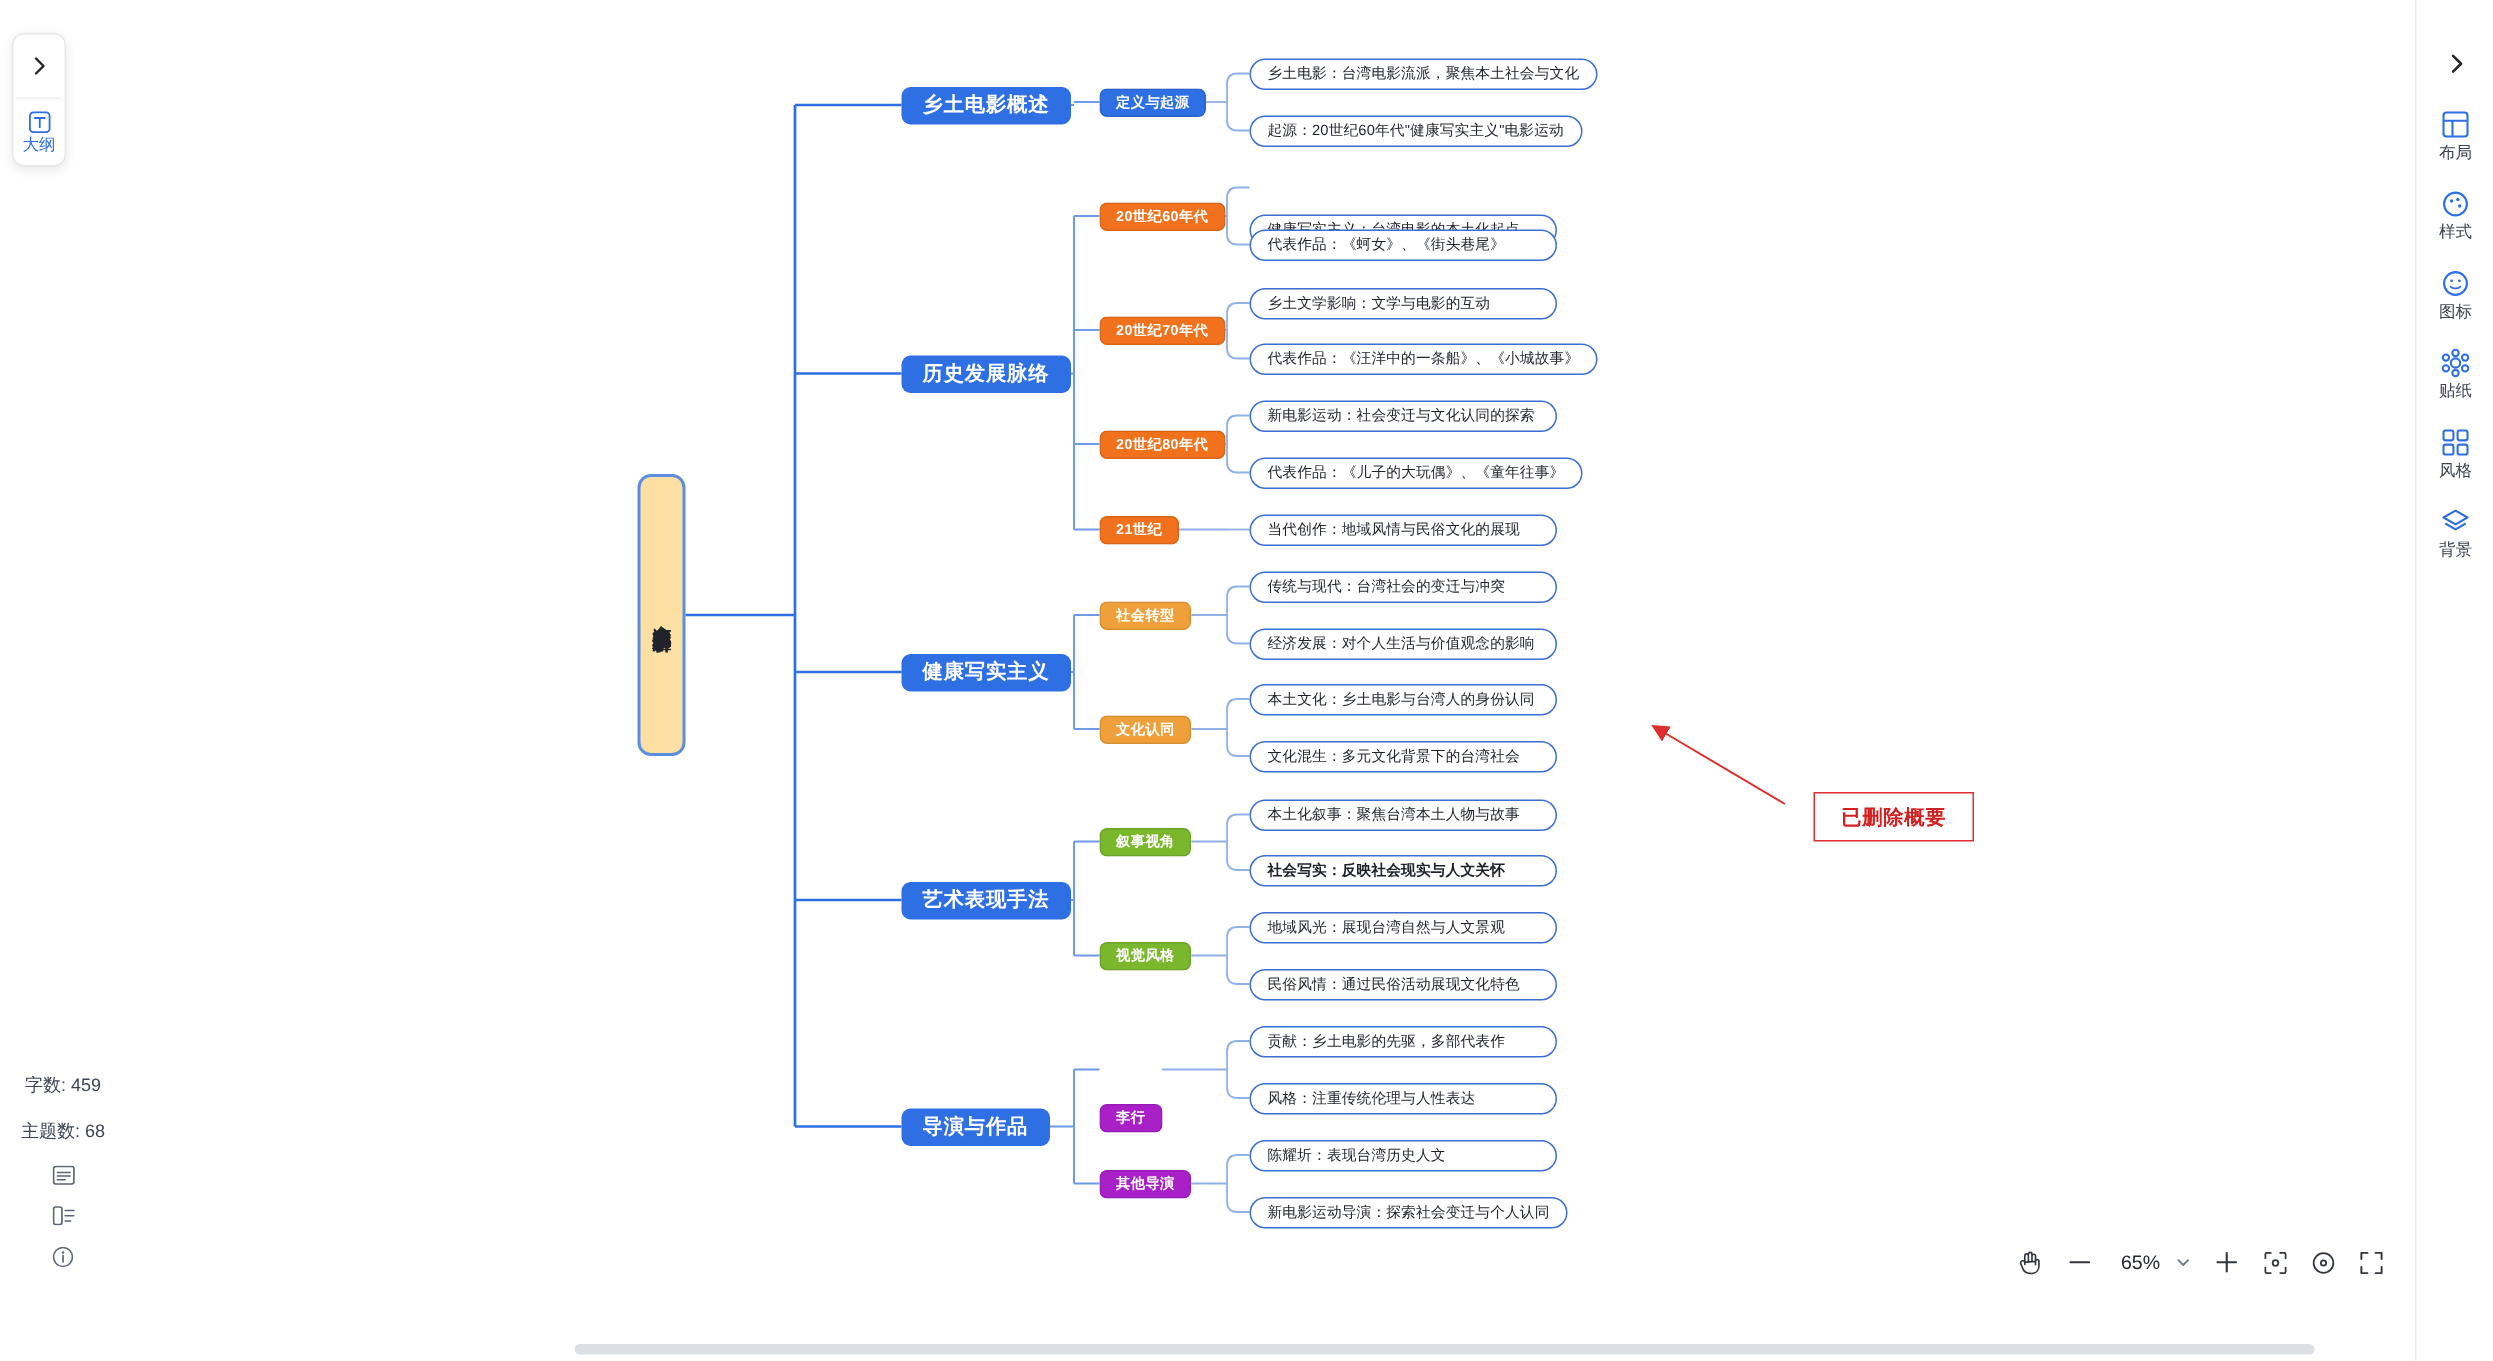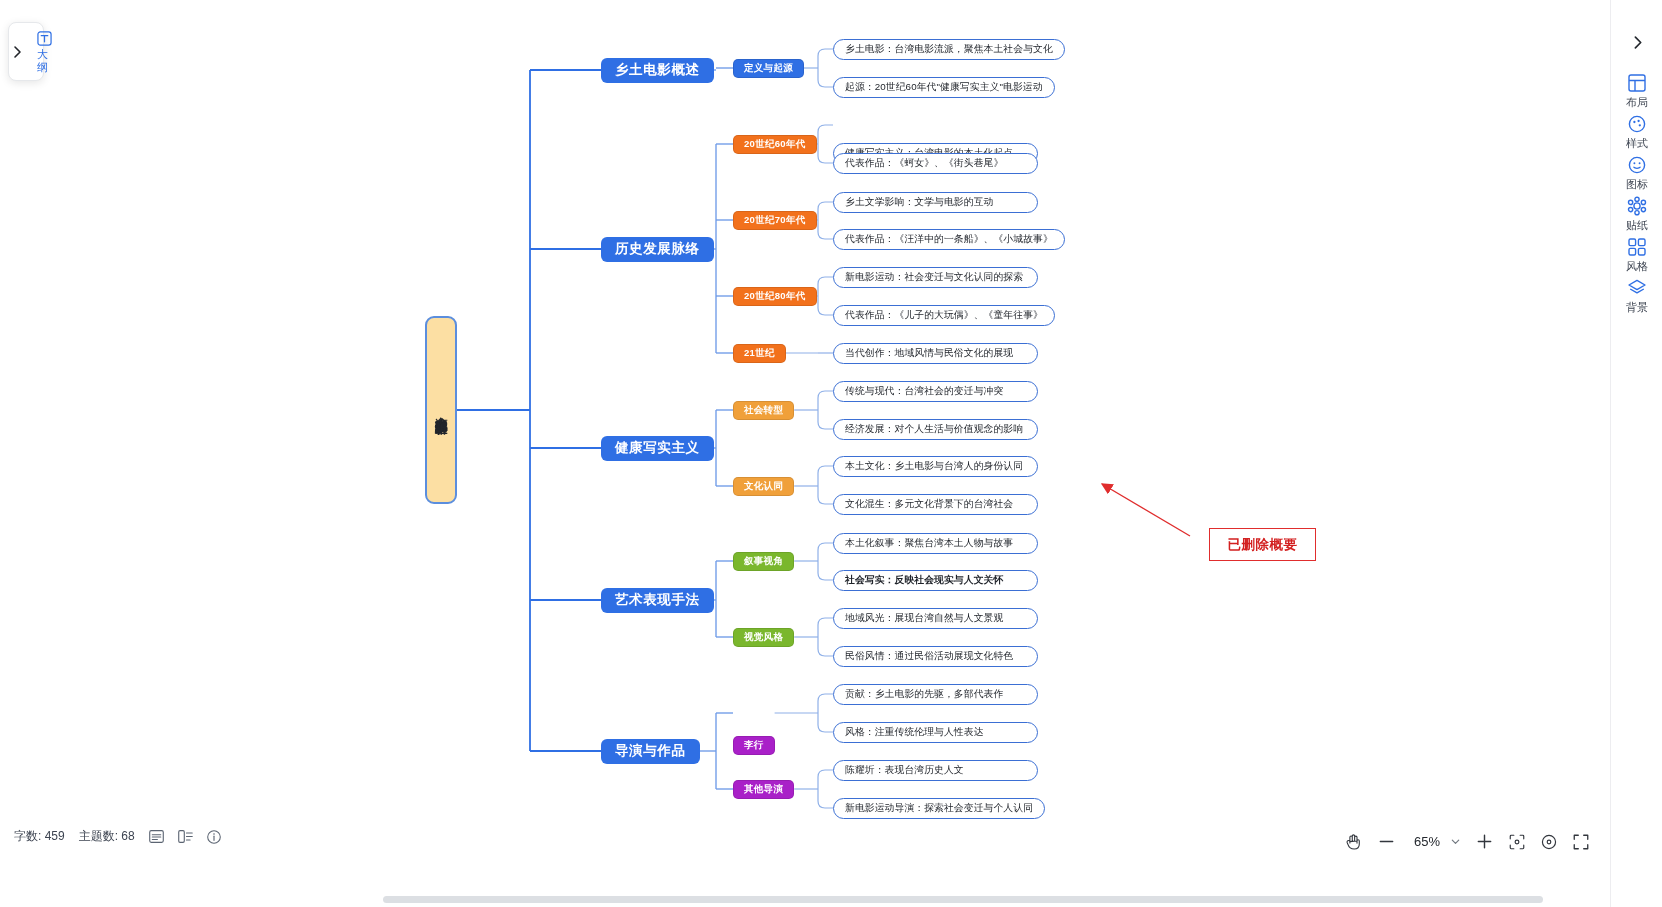--- a/index.html
+++ b/index.html
@@ -10,51 +10,51 @@
   }
   #app { position: relative; width: 1662px; height: 907px; background:#fff; }
 
   
   .left-panel {
     position: absolute; left: 8px; top: 22px;
     width: 36px; background: #ffffff;
     border: 1px solid #e6e8eb; border-radius: 8px;
     box-shadow: 0 2px 8px rgba(0,0,0,.10);
     padding: 6px 0 6px 0;
-    display: flex; flex-direction: row; align-items: center; gap: 6px;
+    display: flex; flex-direction: column; align-items: center; gap: 6px;
   }
   .lp-arrow {
     width: 26px; height: 30px; display:flex; align-items:center; justify-content:center;
     color:#22252a; cursor:pointer;
   }
   .lp-sep { width: 30px; height: 1px; background:#eceef0; }
   .lp-tool { display:flex; flex-direction:column; align-items:center; gap:1px; cursor:pointer; }
   .lp-tool .ic { color:#2f6fe4; display:flex; align-items:center; justify-content:center; height:18px;}
   .lp-tool .lbl { font-size:11px; color:#2f6fe4; line-height:13px; }
 
   
   .right-rail {
     position: absolute; right: 0; top: 0; width: 52px; height: 907px;
     background: #ffffff; border-left: 1px solid #ededf0;
   }
   .rr-top {
     position:absolute; top: 34px; left: 0; width: 52px;
     display:flex; align-items:center; justify-content:center;
     color:#24282e; cursor:pointer;
   }
-  .rr-items { position:absolute; top: 72px; left:0; width:52px; display:flex; flex-direction:column; gap:4px; }
+  .rr-items { position:absolute; top: 72px; left:0; width:52px; display:flex; flex-direction:column; gap:16px; }
   .rr-item { display:flex; flex-direction:column; align-items:center; gap:2px; cursor:pointer; }
   .rr-item .ic { color:#2f6fe4; height:22px; display:flex; align-items:center; }
   .rr-item .lbl { font-size:11px; color:#3d4451; line-height:13px; }
 
   
   .status-bar {
     position:absolute; left: 14px; bottom: 62px;
     display:flex; align-items:center; gap:14px;
-    font-size:12px; color:#3d4451;
+    font-size:12px; color:#3d4451;flex-direction:column;
   }
   .status-bar .stat { white-space:nowrap; }
   .status-bar .sicon { color:#5b6472; display:flex; align-items:center; cursor:pointer; }
 
   
   .zoom-bar {
     position:absolute; right: 72px; bottom: 56px;
     display:flex; align-items:center; gap:14px;
     font-size:13px; color:#32363d;
   }

